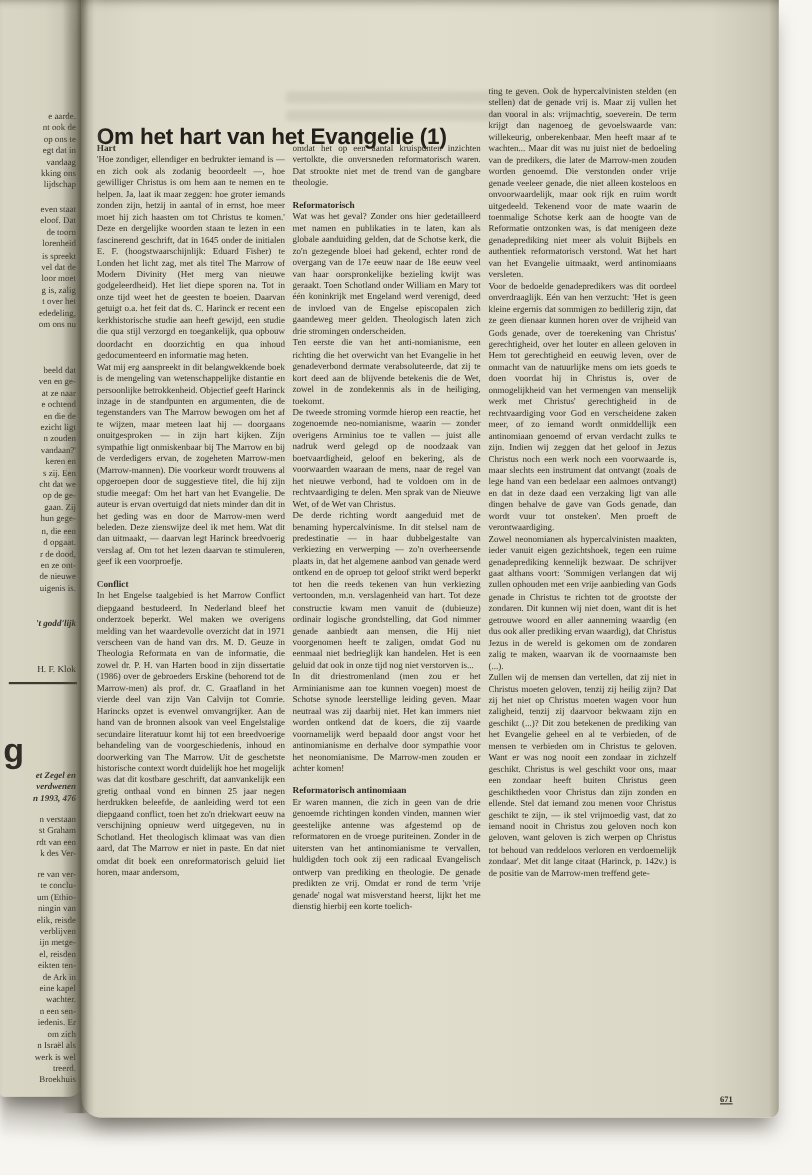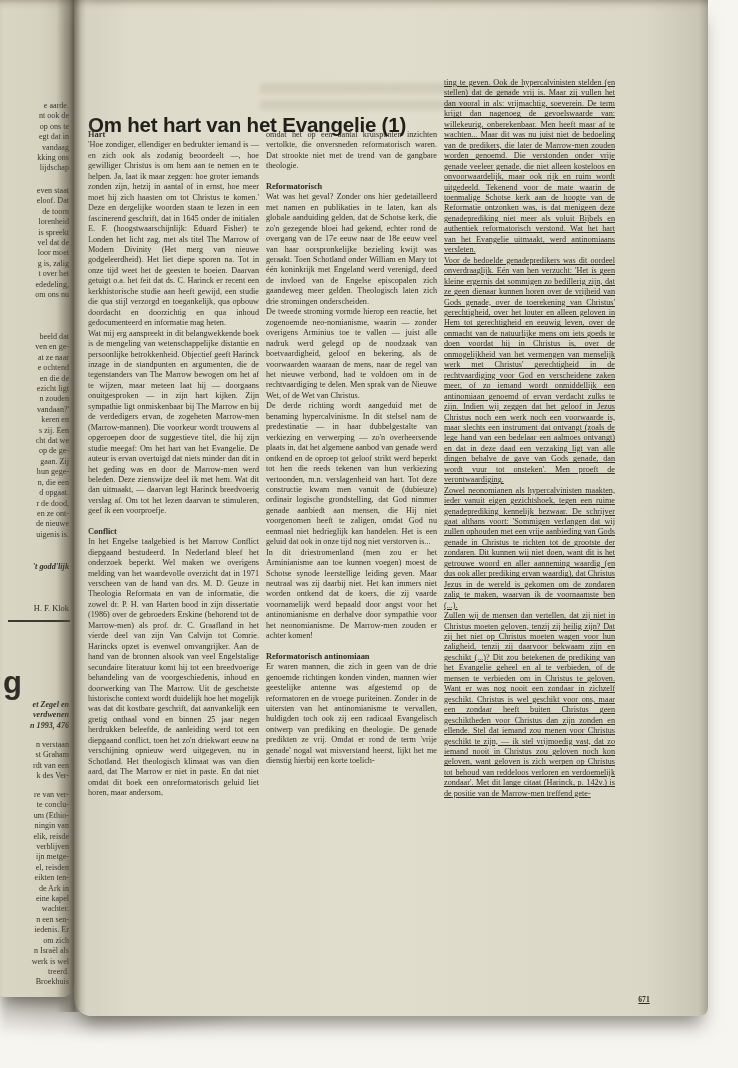--- a/index.html
+++ b/index.html
@@ -80,24 +80,24 @@
 
   .col{
     position:absolute;width:171px;overflow:hidden;
     font-size:8.2px;line-height:10.45px;color:#2f2c26;text-align:justify;
   }
   .col p{margin:0;}
   .col .h{font-weight:bold;font-size:8.4px;margin:10px 0 0 0;text-align:left;}
   .col .h.first{margin-top:0;}
   .col1{left:14px;top:130px;height:874px;}
   .col2{left:192px;top:130px;height:874px;}
-  .col3{left:370px;top:78px;height:926px;text-decoration:underline;}
+  .col3{left:370px;top:78px;height:926px;}
 
   .pagenum{
-    position:absolute;left:548px;top:995px;width:44px;text-align:center;
+    position:absolute;left:548px;top:995px;width:44px;text-align:right;
     font-size:7.6px;font-weight:bold;color:#2f2c26;text-decoration:underline;
   }
 </style>
 </head>
 <body>
 
 <div class="scan">
 
   <div class="floor-shadow"></div>
 
@@ -188,20 +188,21 @@
       <p>'Hoe zondiger, ellendiger en bedrukter iemand is — en zich ook als zodanig beoordeelt —, hoe gewilliger Christus is om hem aan te nemen en te helpen. Ja, laat ik maar zeggen: hoe groter iemands zonden zijn, hetzij in aantal of in ernst, hoe meer moet hij zich haasten om tot Christus te komen.' Deze en dergelijke woorden staan te lezen in een fascinerend geschrift, dat in 1645 onder de initialen E. F. (hoogstwaarschijnlijk: Eduard Fisher) te Londen het licht zag, met als titel The Marrow of Modern Divinity (Het merg van nieuwe godgeleerdheid). Het liet diepe sporen na. Tot in onze tijd weet het de geesten te boeien. Daarvan getuigt o.a. het feit dat ds. C. Harinck er recent een kerkhistorische studie aan heeft gewijd, een studie die qua stijl verzorgd en toegankelijk, qua opbouw doordacht en doorzichtig en qua inhoud gedocumenteerd en informatie mag heten.</p>
       <p>Wat mij erg aanspreekt in dit belangwekkende boek is de mengeling van wetenschappelijke distantie en persoonlijke betrokkenheid. Objectief geeft Harinck inzage in de standpunten en argumenten, die de tegenstanders van The Marrow bewogen om het af te wijzen, maar meteen laat hij — doorgaans onuitgesproken — in zijn hart kijken. Zijn sympathie ligt onmiskenbaar bij The Marrow en bij de verdedigers ervan, de zogeheten Marrow-men (Marrow-mannen). Die voorkeur wordt trouwens al opgeroepen door de suggestieve titel, die hij zijn studie meegaf: Om het hart van het Evangelie. De auteur is ervan overtuigd dat niets minder dan dit in het geding was en door de Marrow-men werd beleden. Deze zienswijze deel ik met hem. Wat dit dan uitmaakt, — daarvan legt Harinck breedvoerig verslag af. Om tot het lezen daarvan te stimuleren, geef ik een voorproefje.</p>
       <div class="h">Conflict</div>
       <p>In het Engelse taalgebied is het Marrow Conflict diepgaand bestudeerd. In Nederland bleef het onderzoek beperkt. Wel maken we overigens melding van het waardevolle overzicht dat in 1971 verscheen van de hand van drs. M. D. Geuze in Theologia Reformata en van de informatie, die zowel dr. P. H. van Harten bood in zijn dissertatie (1986) over de gebroeders Erskine (behorend tot de Marrow-men) als prof. dr. C. Graafland in het vierde deel van zijn Van Calvijn tot Comrie. Harincks opzet is evenwel omvangrijker. Aan de hand van de bronnen alsook van veel Engelstalige secundaire literatuur komt hij tot een breedvoerige behandeling van de voorgeschiedenis, inhoud en doorwerking van The Marrow. Uit de geschetste historische context wordt duidelijk hoe het mogelijk was dat dit kostbare geschrift, dat aanvankelijk een gretig onthaal vond en binnen 25 jaar negen herdrukken beleefde, de aanleiding werd tot een diepgaand conflict, toen het zo'n driekwart eeuw na verschijning opnieuw werd uitgegeven, nu in Schotland. Het theologisch klimaat was van dien aard, dat The Marrow er niet in paste. En dat niet omdat dit boek een onreformatorisch geluid liet horen, maar andersom,</p>
     </div>
 
     <div class="col col2">
       <p>omdat het op een aantal kruispunten inzichten vertolkte, die onversneden reformatorisch waren. Dat strookte niet met de trend van de gangbare theologie.</p>
       <div class="h">Reformatorisch</div>
       <p>Wat was het geval? Zonder ons hier gedetailleerd met namen en publikaties in te laten, kan als globale aanduiding gelden, dat de Schotse kerk, die zo'n gezegende bloei had gekend, echter rond de overgang van de 17e eeuw naar de 18e eeuw veel van haar oorspronkelijke bezieling kwijt was geraakt. Toen Schotland onder William en Mary tot één koninkrijk met Engeland werd verenigd, deed de invloed van de Engelse episcopalen zich gaandeweg meer gelden. Theologisch laten zich drie stromingen onderscheiden.</p>
+      <p>Ten eerste die van het anti-nomianisme, een richting die het overwicht van het Evangelie in het genadeverbond dermate verabsoluteerde, dat zij te kort deed aan de blijvende betekenis die de Wet, zowel in de zondekennis als in de heiliging, toekomt.</p>
       <p>De tweede stroming vormde hierop een reactie, het zogenoemde neo-nomianisme, waarin — zonder overigens Arminius toe te vallen — juist alle nadruk werd gelegd op de noodzaak van boetvaardigheid, geloof en bekering, als de voorwaarden waaraan de mens, naar de regel van het nieuwe verbond, had te voldoen om in de rechtvaardiging te delen. Men sprak van de Nieuwe Wet, of de Wet van Christus.</p>
       <p>De derde richting wordt aangeduid met de benaming hypercalvinisme. In dit stelsel nam de predestinatie — in haar dubbelgestalte van verkiezing en verwerping — zo'n overheersende plaats in, dat het algemene aanbod van genade werd ontkend en de oproep tot geloof strikt werd beperkt tot hen die reeds tekenen van hun verkiezing vertoonden, m.n. verslagenheid van hart. Tot deze constructie kwam men vanuit de (dubieuze) ordinair logische grondstelling, dat God nimmer genade aanbiedt aan mensen, die Hij niet voorgenomen heeft te zaligen, omdat God nu eenmaal niet bedrieglijk kan handelen. Het is een geluid dat ook in onze tijd nog niet verstorven is...</p>
       <p>In dit driestromenland (men zou er het Arminianisme aan toe kunnen voegen) moest de Schotse synode leerstellige leiding geven. Maar neutraal was zij daarbij niet. Het kan immers niet worden ontkend dat de koers, die zij vaarde voornamelijk werd bepaald door angst voor het antinomianisme en derhalve door sympathie voor het neonomianisme. De Marrow-men zouden er achter komen!</p>
       <div class="h">Reformatorisch antinomiaan</div>
       <p>Er waren mannen, die zich in geen van de drie genoemde richtingen konden vinden, mannen wier geestelijke antenne was afgestemd op de reformatoren en de vroege puriteinen. Zonder in de uitersten van het antinomianisme te vervallen, huldigden toch ook zij een radicaal Evangelisch ontwerp van prediking en theologie. De genade predikten ze vrij. Omdat er rond de term 'vrije genade' nogal wat misverstand heerst, lijkt het me dienstig hierbij een korte toelich-</p>
     </div>
 
     <div class="col col3">
       <p>ting te geven. Ook de hypercalvinisten stelden (en stellen) dat de genade vrij is. Maar zij vullen het dan vooral in als: vrijmachtig, soeverein. De term krijgt dan nagenoeg de gevoelswaarde van: willekeurig, onberekenbaar. Men heeft maar af te wachten... Maar dit was nu juist niet de bedoeling van de predikers, die later de Marrow-men zouden worden genoemd. Die verstonden onder vrije genade veeleer genade, die niet alleen kosteloos en onvoorwaardelijk, maar ook rijk en ruim wordt uitgedeeld. Tekenend voor de mate waarin de toenmalige Schotse kerk aan de hoogte van de Reformatie ontzonken was, is dat menigeen deze genadeprediking niet meer als voluit Bijbels en authentiek reformatorisch verstond. Wat het hart van het Evangelie uitmaakt, werd antinomiaans versleten.</p>
       <p>Voor de bedoelde genadepredikers was dit oordeel onverdraaglijk. Eén van hen verzucht: 'Het is geen kleine ergernis dat sommigen zo bedillerig zijn, dat ze geen dienaar kunnen horen over de vrijheid van Gods genade, over de toerekening van Christus' gerechtigheid, over het louter en alleen geloven in Hem tot gerechtigheid en eeuwig leven, over de onmacht van de natuurlijke mens om iets goeds te doen voordat hij in Christus is, over de onmogelijkheid van het vermengen van menselijk werk met Christus' gerechtigheid in de rechtvaardiging voor God en verscheidene zaken meer, of zo iemand wordt onmiddellijk een antinomiaan genoemd of ervan verdacht zulks te zijn. Indien wij zeggen dat het geloof in Jezus Christus noch een werk noch een voorwaarde is, maar slechts een instrument dat ontvangt (zoals de lege hand van een bedelaar een aalmoes ontvangt) en dat in deze daad een verzaking ligt van alle dingen behalve de gave van Gods genade, dan wordt vuur tot onsteken'. Men proeft de verontwaardiging.</p>

